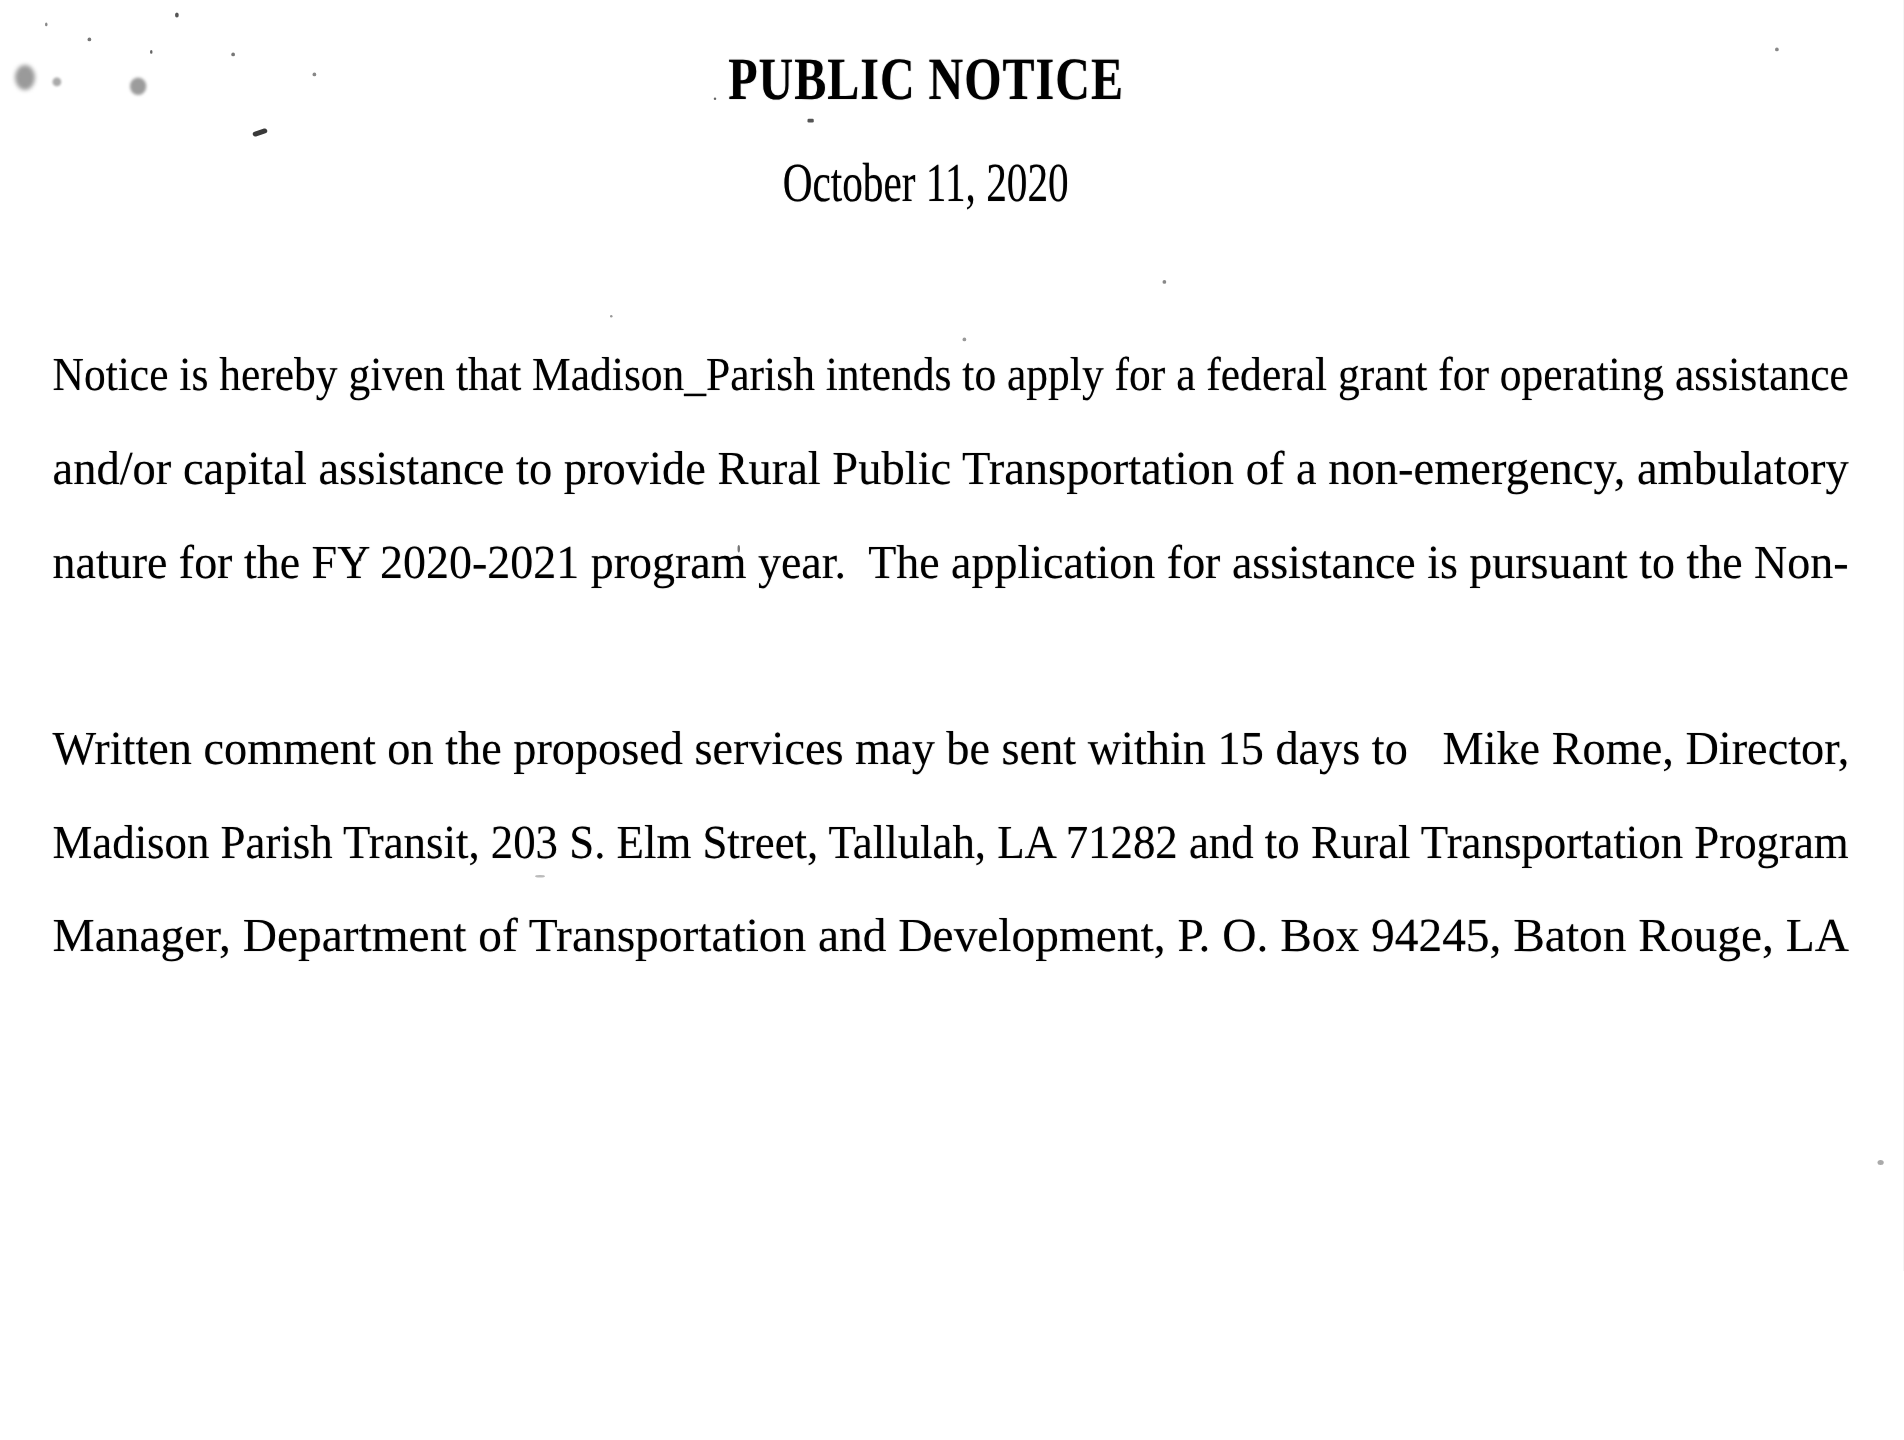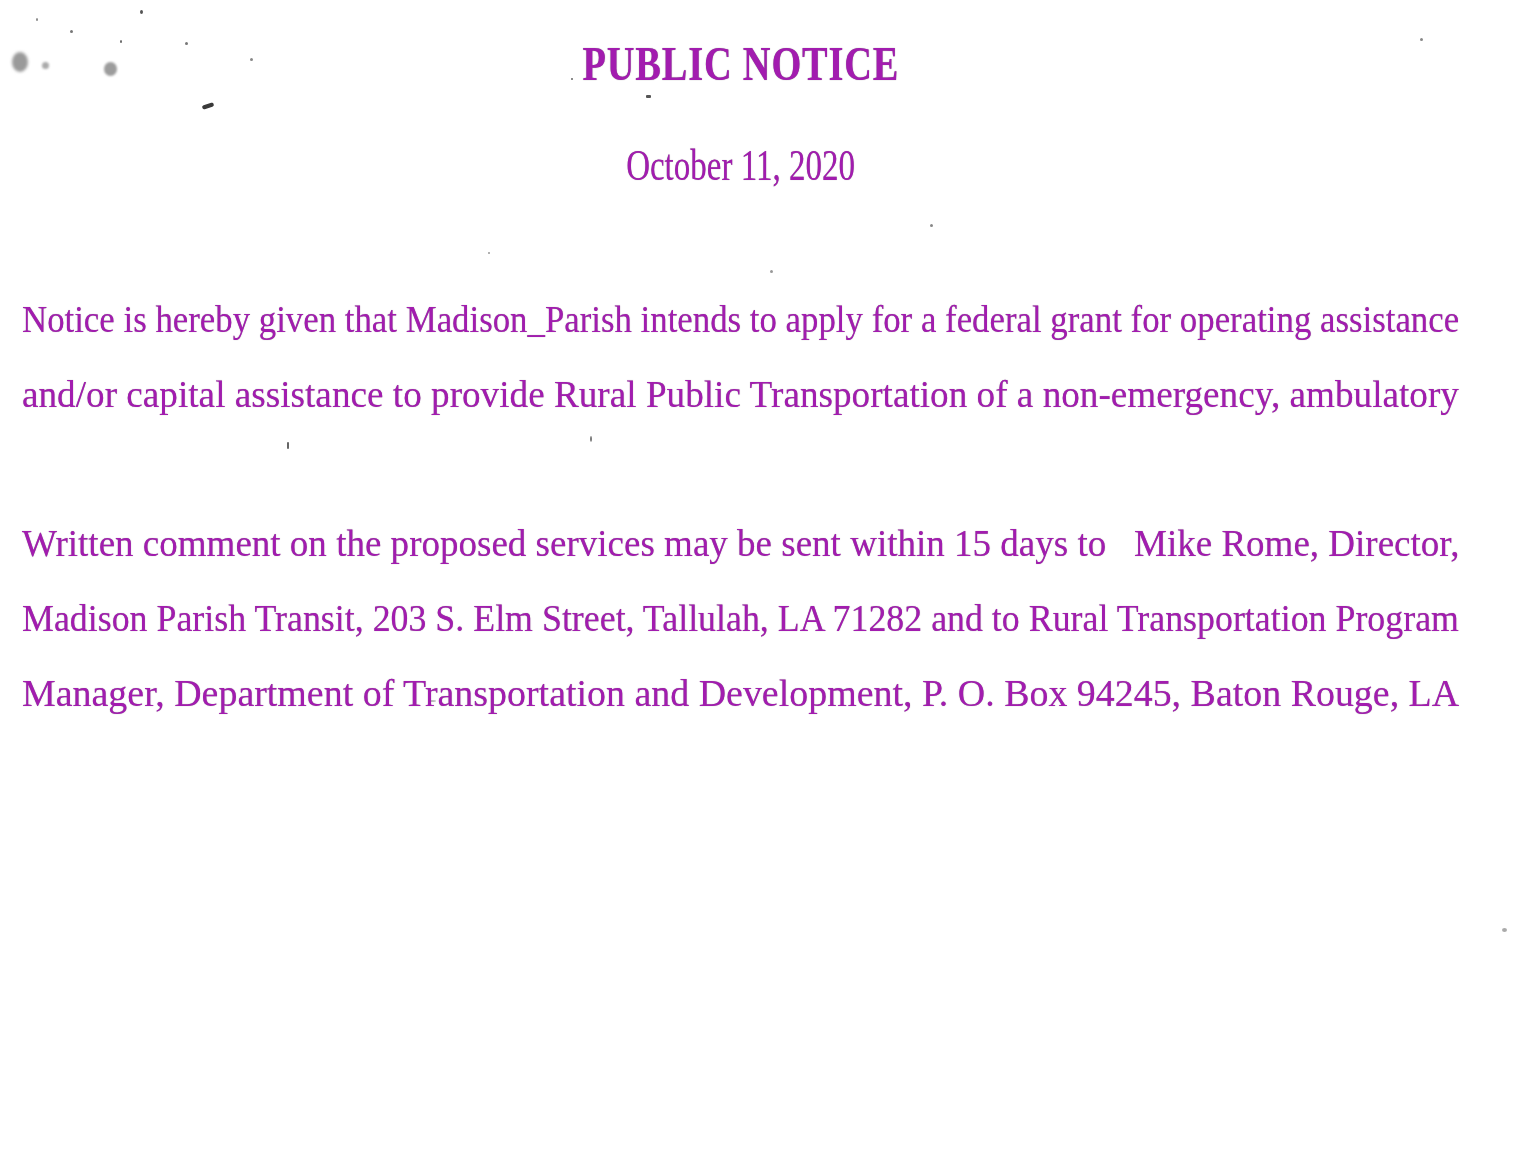--- a/index.html
+++ b/index.html
@@ -25,34 +25,34 @@
     display: inline-block;
     transform: scaleX(0.80);
     transform-origin: 50% 50%;
     font-weight: bold;
     font-size: 48px;
     letter-spacing: 1px;
     white-space: pre;
     text-shadow: 0 0 1px rgba(20,20,20,0.55);
   }
   .date-row {
-    margin-top: 48px;
+    margin-top: 29px;
     height: 48px;
     line-height: 48px;
     text-align: center;
   }
   .date-row .fit-inline {
     display: inline-block;
     transform: scaleX(0.75);
     transform-origin: 50% 50%;
     font-size: 44px;
     white-space: pre;
     text-shadow: 0 0 0.8px rgba(30,30,30,0.5);
   }
-  .para { overflow: visible; }
+  .para { overflow: visible; margin-left: 20px; }
   .para-1 { margin-top: 92px; }
   .para-2 { margin-top: 74px; }
   .line {
     height: 75px;
     line-height: 75px;
     white-space: nowrap;
   }
   .line > span {
     display: inline-block;
     white-space: pre;
@@ -62,21 +62,21 @@
   }
   .speck {
     position: absolute;
     border-radius: 50%;
     pointer-events: none;
   }
 </style>
 </head>
 <body>
 
-<div class="page" style="color: #a21caf; background: rgb(255, 255, 255); text-decoration: underline;">
+<div class="page" style="color: #000000; background: rgb(255, 255, 255); text-decoration: underline;">
 
   <div class="speck" style="left:12px;top:52px;width:16px;height:20px;background:#9a9a9a;filter:blur(1.5px);"></div>
   <div class="speck" style="left:42px;top:62px;width:7px;height:7px;background:#aaaaaa;filter:blur(1px);"></div>
   <div class="speck" style="left:104px;top:62px;width:13px;height:14px;background:#9c9c9c;filter:blur(1.3px);"></div>
   <div class="speck" style="left:202px;top:104px;width:12px;height:4px;background:#3a3a3a;border-radius:2px;transform:rotate(-18deg);"></div>
   <div class="speck" style="left:140px;top:10px;width:3px;height:4px;background:#555555;"></div>
   <div class="speck" style="left:185px;top:42px;width:3px;height:3px;background:#777777;"></div>
   <div class="speck" style="left:250px;top:58px;width:3px;height:3px;background:#888888;"></div>
   <div class="speck" style="left:120px;top:40px;width:2px;height:3px;background:#666666;"></div>
   <div class="speck" style="left:70px;top:30px;width:3px;height:3px;background:#777777;"></div>
@@ -98,20 +98,21 @@
       <span class="fit-inline">PUBLIC NOTICE</span>
     </div>
 
     <div class="date-row">
       <span class="fit-inline">October 11, 2020</span>
     </div>
 
     <div class="para para-1">
       <div class="line"><span style="transform: scaleX(0.91587);">Notice is hereby given that Madison_Parish intends to apply for a federal grant for operating assistance</span></div>
       <div class="line"><span style="transform: scaleX(0.978883);">and/or capital assistance to provide Rural Public Transportation of a non-emergency, ambulatory</span></div>
+      <div class="line"><span style="transform: scaleX(0.967677);">nature for the FY 2020-2021 program year.  The application for assistance is pursuant to the Non-</span></div>
     </div>
 
     <div class="para para-2">
       <div class="line"><span style="transform: scaleX(0.974237);">Written comment on the proposed services may be sent within 15 days to   Mike Rome, Director,</span></div>
       <div class="line"><span style="transform: scaleX(0.943533);">Madison Parish Transit, 203 S. Elm Street, Tallulah, LA 71282 and to Rural Transportation Program</span></div>
       <div class="line"><span style="transform: scaleX(0.997917);">Manager, Department of Transportation and Development, P. O. Box 94245, Baton Rouge, LA</span></div>
     </div>
 
   </div>
 </div>

